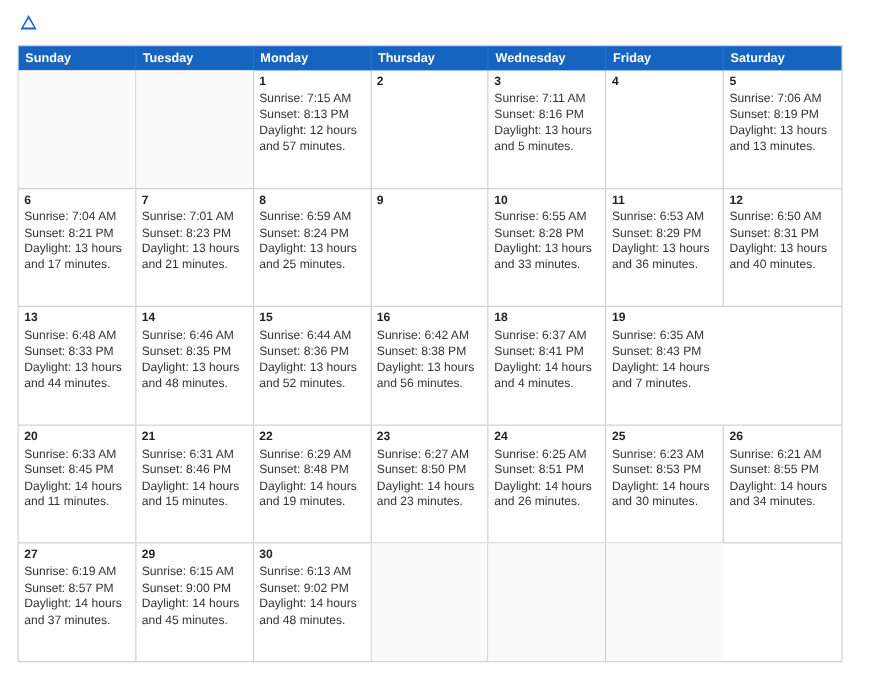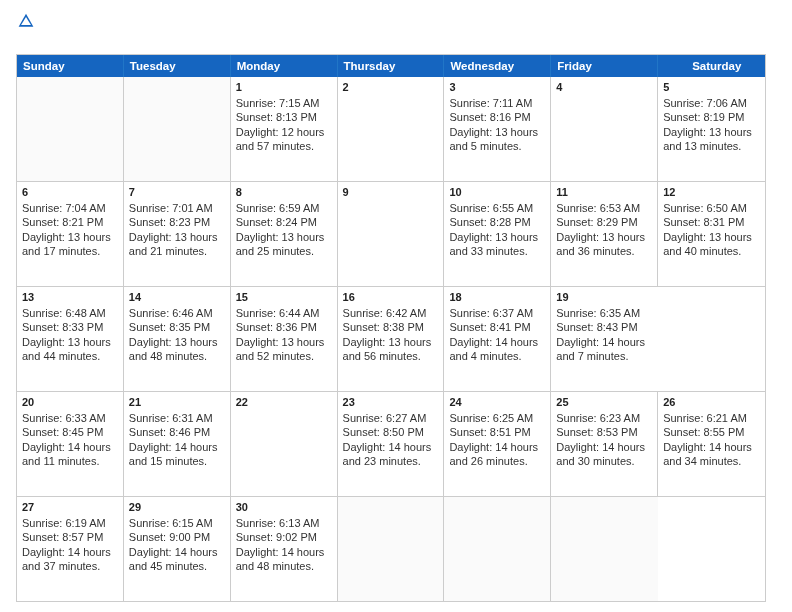--- a/index.html
+++ b/index.html
@@ -9,21 +9,20 @@
       width: 792px;
       height: 612px;
       overflow: hidden;
     }
     .page {
       width: 792px;
       height: 612px;
       padding: 12px 26px 10px 16px;
       display: flex;
       flex-direction: column;
-      gap: 14px;
     }
     .header {
       display: flex;
       justify-content: space-between;
       align-items: flex-start;
       margin-bottom: 6px;
     }
     .logo {
       display: flex;
       align-items: center;
@@ -67,21 +66,21 @@
       background-color: #1565c0;
     }
     .cal-header-cell {
       color: #fff;
       font-size: 11.5px;
       font-weight: bold;
       padding: 5px 6px;
       border-right: 1px solid #2176c7;
       text-align: left;
     }
-    .cal-header-cell:last-child { border-right: none; margin-left: 28px; }
+    .cal-header-cell:last-child { border-right: none; }
     .cal-body {
       flex: 1;
       display: flex;
       flex-direction: column;
     }
     .cal-row {
       display: grid;
       grid-template-columns: repeat(7, 1fr);
       flex: 1;
       border-top: 1px solid #ccc;
@@ -261,20 +260,23 @@
 Daylight: 14 hours and 11 minutes.</div>
           </div>
           <div class="cal-cell">
             <span class="cell-day">21</span>
             <div class="cell-info">Sunrise: 6:31 AM
 Sunset: 8:46 PM
 Daylight: 14 hours and 15 minutes.</div>
           </div>
           <div class="cal-cell">
             <span class="cell-day">22</span>
+            <div class="cell-info">Sunrise: 6:29 AM
+Sunset: 8:48 PM
+Daylight: 14 hours and 19 minutes.</div>
           </div>
           <div class="cal-cell">
             <span class="cell-day">23</span>
             <div class="cell-info">Sunrise: 6:27 AM
 Sunset: 8:50 PM
 Daylight: 14 hours and 23 minutes.</div>
           </div>
           <div class="cal-cell">
             <span class="cell-day">24</span>
             <div class="cell-info">Sunrise: 6:25 AM

